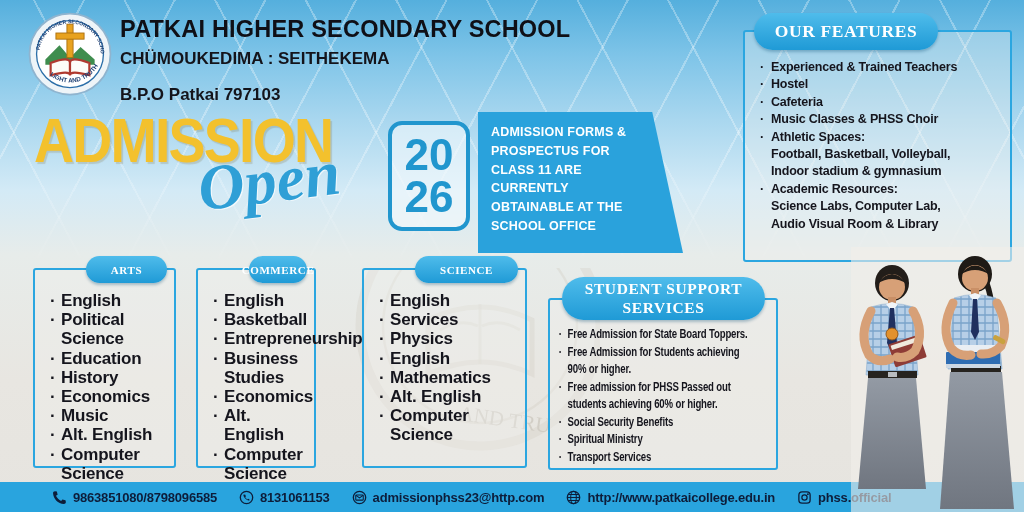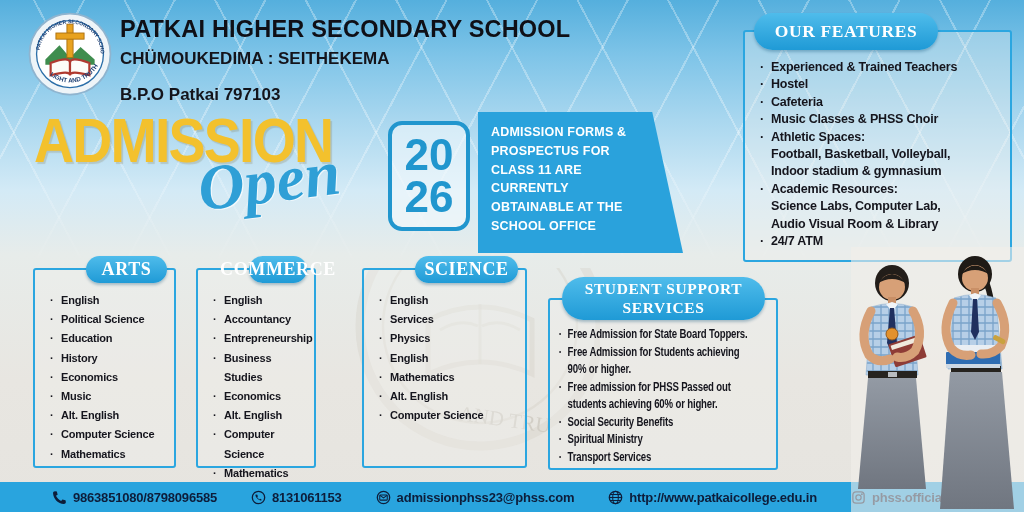--- a/index.html
+++ b/index.html
@@ -59,34 +59,34 @@
   }
   ul.items { list-style:none; }
   ul.items li { position:relative; padding-left:12px; font-weight:bold; color:#15151d; white-space:pre-line; letter-spacing:-.2px; }
   ul.items li::before { content:"·"; position:absolute; left:1px; top:0; font-weight:900; }
 
   .features-panel { left:743px; top:30px; width:269px; height:232px; }
   .features-pill  { left:9px; top:-19px; width:184px; height:37px; font-size:17.5px; }
   .features-list  { padding:27px 6px 0 14px; font-size:12.5px; line-height:17.4px; }
 
   .stream-panel { top:268px; height:200px; }
-  .stream-pill  { left:7px; right:7px; top:-14px; height:27px; font-size:18px;margin-left:44px; }
-  .stream-list  { padding:21px 4px 0 14px; font-size:11px; line-height:19.2px; }
+  .stream-pill  { left:7px; right:7px; top:-14px; height:27px; font-size:11px;margin-left:44px; }
+  .stream-list  { padding:21px 4px 0 14px; font-size:17px; line-height:19.2px; }
   .arts     { left:33px;  width:143px; }
   .commerce { left:196px; width:120px; }
   .science  { left:362px; width:165px; }
 
   .support-panel { left:548px; top:298px; width:230px; height:172px; }
   .support-pill  { left:12px; right:11px; top:-23px; height:43px; font-size:15.5px; line-height:1.2; }
   .support-list  { padding:26px 0 0 10px; font-size:12px; line-height:17.5px; width:262px; transform:scaleX(.8); transform-origin:left top; }
 
   
   .footer {
     left:0; top:482px; width:1024px; height:30px; background:#29a4de;
-    display:flex; align-items:center; padding-left:52px; gap:34px; z-index:5;
+    display:flex; align-items:center; padding-left:52px; gap:22px; z-index:5;
   }
   .contact { display:flex; align-items:center; gap:6px; color:#0d1d3a; font-weight:bold; font-size:13px; letter-spacing:-.2px; white-space:nowrap; }
   .contact svg { display:block; }
 
   .watermark { left:340px; top:268px; opacity:.5; z-index:0; }
   .students  { left:845px; top:247px; z-index:6; }
   .logo      { left:26px; top:8px; }
   .z1 { z-index:1; } .z2 { z-index:2; } .z3 { z-index:3; }
 </style>
 </head>
@@ -145,21 +145,20 @@
         <li>Experienced &amp; Trained Teachers</li>
         <li>Hostel</li>
         <li>Cafeteria</li>
         <li>Music Classes &amp; PHSS Choir</li>
         <li>Athletic Spaces:
 Football, Basketball, Volleyball,
 Indoor stadium &amp; gymnasium</li>
         <li>Academic Resources:
 Science Labs, Computer Lab,
 Audio Visual Room &amp; Library</li>
-        <li>24/7 ATM</li>
       </ul>
   </div>
 
   <div class="panel stream-panel arts z1">
     <div class="pill stream-pill">ARTS</div>
     <ul class="items stream-list">
         <li>English</li>
         <li>Political Science</li>
         <li>Education</li>
         <li>History</li>
@@ -167,21 +166,21 @@
         <li>Music</li>
         <li>Alt. English</li>
         <li>Computer Science</li>
         <li>Mathematics</li>
       </ul>
   </div>
   <div class="panel stream-panel commerce z1">
     <div class="pill stream-pill">COMMERCE</div>
     <ul class="items stream-list">
         <li>English</li>
-        <li>Accountancy</li>
+        <li>Basketball</li>
         <li>Entrepreneurship</li>
         <li>Business Studies</li>
         <li>Economics</li>
         <li>Alt. English</li>
         <li>Computer Science</li>
         <li>Mathematics</li>
       </ul>
   </div>
   <div class="panel stream-panel science z1">
     <div class="pill stream-pill">SCIENCE</div>
@@ -222,21 +221,21 @@
           <path d="M5.4 4.8 C5 4.8 4.6 5.2 4.7 5.7 C5 8 7.9 11 10.3 11.3 C10.8 11.4 11.2 11 11.2 10.6 L11 9.8 L9.6 9.4 L9.1 10.1 C8.1 9.6 7.2 8.6 6.6 7.6 L7.3 7 L6.8 5 Z" fill="#0d1d3a"></path>
         </svg>
       <span>8131061153</span>
     </div>
     <div class="contact">
       <svg width="15" height="15" viewBox="0 0 16 16">
           <circle cx="8" cy="8" r="6.6" fill="none" stroke="#0d1d3a" stroke-width="1.4"></circle>
           <rect x="4" y="5.4" width="8" height="5.4" rx=".8" fill="none" stroke="#0d1d3a" stroke-width="1.1"></rect>
           <path d="M4.2 5.8 L8 8.4 L11.8 5.8" fill="none" stroke="#0d1d3a" stroke-width="1.1"></path>
         </svg>
-      <span>admissionphss23@phss.com</span>
+      <span>admissionphss23@http.com</span>
     </div>
     <div class="contact">
       <svg width="15" height="15" viewBox="0 0 16 16">
           <circle cx="8" cy="8" r="6.6" fill="none" stroke="#0d1d3a" stroke-width="1.4"></circle>
           <ellipse cx="8" cy="8" rx="3" ry="6.6" fill="none" stroke="#0d1d3a" stroke-width="1.1"></ellipse>
           <path d="M1.4 8 H14.6 M2.2 4.8 H13.8 M2.2 11.2 H13.8" stroke="#0d1d3a" stroke-width="1.1"></path>
         </svg>
       <span>http://www.patkaicollege.edu.in</span>
     </div>
     <div class="contact">

